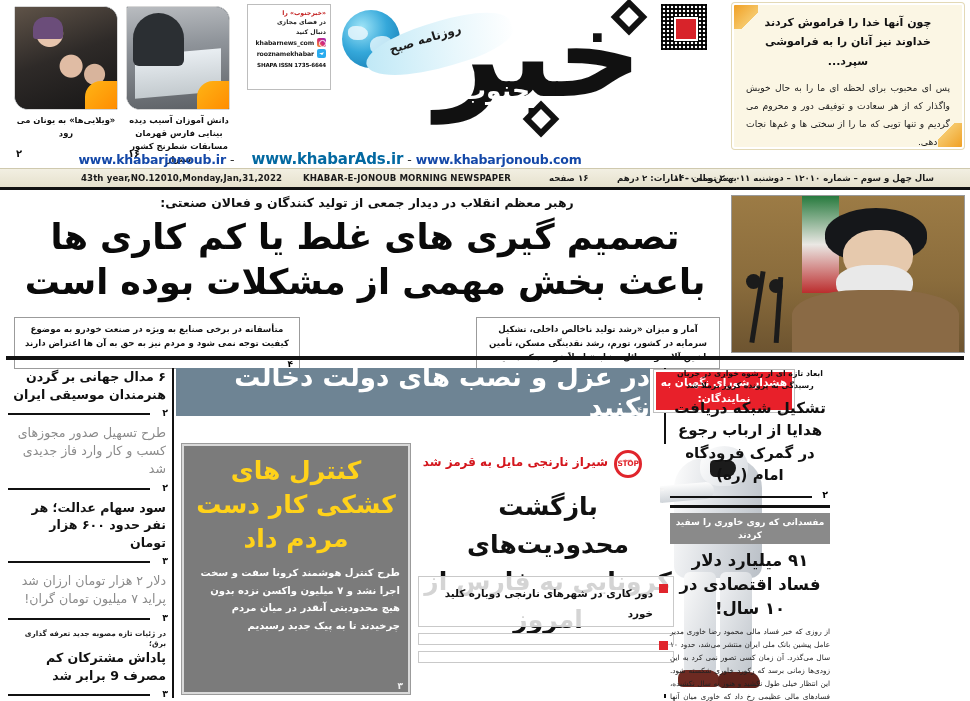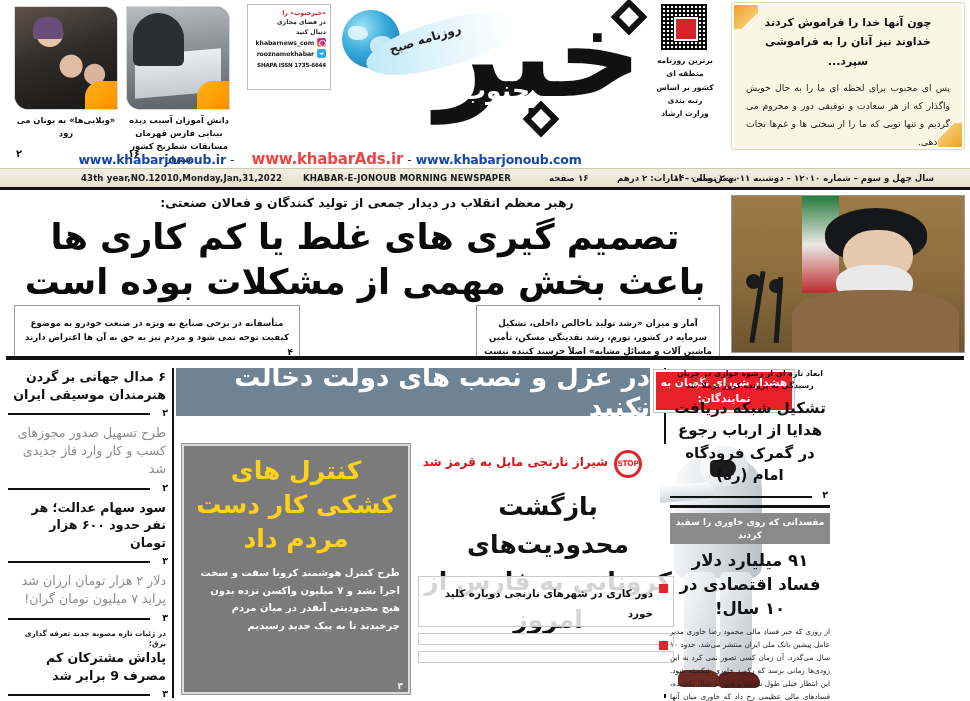--- a/index.html
+++ b/index.html
@@ -82,21 +82,21 @@
                 transform: rotate(-17deg); font-weight: bold; }
   .diamond { position: absolute; width: 26px; height: 26px; background: #111; transform: rotate(45deg); }
   .diamond.d1 { right: 8px; top: 4px; }
   .diamond.d2 { right: 96px; bottom: 18px; }
   .diamond i { position: absolute; inset: 6px; background: #fff; }
 
   
   .urls { position: absolute; left: 0; top: 150px; width: 660px; text-align: center;
           direction: ltr; font-size: 12.5px; font-weight: bold; color: #1448a8;
           letter-spacing: -.2px; }
-  .urls .mid { color: #ef4444; font-size: 15px; margin-left: 13px; }
+  .urls .mid { color: #0369a1; font-size: 15px; margin-left: 13px; }
   .urls .dash { color: #333; font-weight: normal; }
 
   
   .qr { position: absolute; left: 661px; top: 4px; width: 46px; height: 46px;
         background:
           repeating-linear-gradient(90deg,#111 0 2px,#fff 2px 4px),
           repeating-linear-gradient(0deg,#111 0 2px,#fff 2px 4px);
         background-blend-mode: multiply; }
   .qr:after { content:""; position:absolute; left:13px; top:13px; width:20px; height:20px;
               background:#d8232a; border:2px solid #fff; }
@@ -150,22 +150,22 @@
   .lp-mh1 { position: absolute; left: 6%; top: 50%; width: 15px; height: 15px; background:#1b1b1b;
             border-radius: 50%; }
   .lp-mh2 { position: absolute; left: 16%; top: 53%; width: 14px; height: 14px; background:#1b1b1b;
             border-radius: 50%; }
 
   .kicker { position: absolute; right: 250px; left: 14px; top: 2px; direction: rtl;
             text-align: center; font-size: 12.4px; font-weight: bold; color: #111; }
   .headline { position: absolute; right: 246px; left: 6px; top: 22px; direction: rtl;
               text-align: center; font-size: 35px; font-weight: bold; color: #0a0a0a;
               line-height: 1.28; letter-spacing: -1.2px; }
-  .subbox { position: absolute; top: 112px; height: 52px; border: 1px solid #9b9b9b;
-            background: #fff; direction: rtl; padding: 10px 7px; }
+  .subbox { position: absolute; top: 124px; height: 52px; border: 1px solid #9b9b9b;
+            background: #fff; direction: rtl; padding: 4px 7px; }
   .subbox .t { font-size: 8.6px; font-weight: bold; color: #111; line-height: 1.65; text-align: center; }
   .sb-right { right: 250px; width: 244px; }
   .sb-left  { left: 14px; width: 286px; }
   .sb-left .num { position: absolute; right: 6px; bottom: -1px; font-size: 9px; font-weight: bold; }
   .lead-rule { position: absolute; left: 6px; right: 6px; top: 163px; height: 4px; background: #111; }
 
   
   .cols { position: absolute; left: 0; top: 368px; width: 838px; height: 333px; }
 
   
@@ -318,21 +318,20 @@
 
     <div class="urls">
       <span>www.khabarjonoub.ir</span>
       <span class="dash">-</span>
       <span class="mid">www.khabarAds.ir</span>
       <span class="dash">-</span>
       <span>www.khabarjonoub.com</span>
     </div>
 
     <div class="qr"></div>
-    <div class="rank">برترین روزنامه منطقه ای کشور بر اساس رتبه بندی وزارت ارشاد</div>
 
     <div class="quote">
       <span class="corner c-tl"></span>
       <span class="corner c-br"></span>
       <div class="qhead">چون آنها خدا را فراموش کردند خداوند نیز آنان را به فراموشی سپرد...</div>
       <div class="qbody">پس ای محبوب برای لحظه ای ما را به حال خویش واگذار که از هر سعادت و توفیقی دور و محروم می گردیم و تنها تویی که ما را از سختی ها و غم‌ها نجات می‌دهی.</div>
     </div>
   </div>
 
   <div class="infobar">

